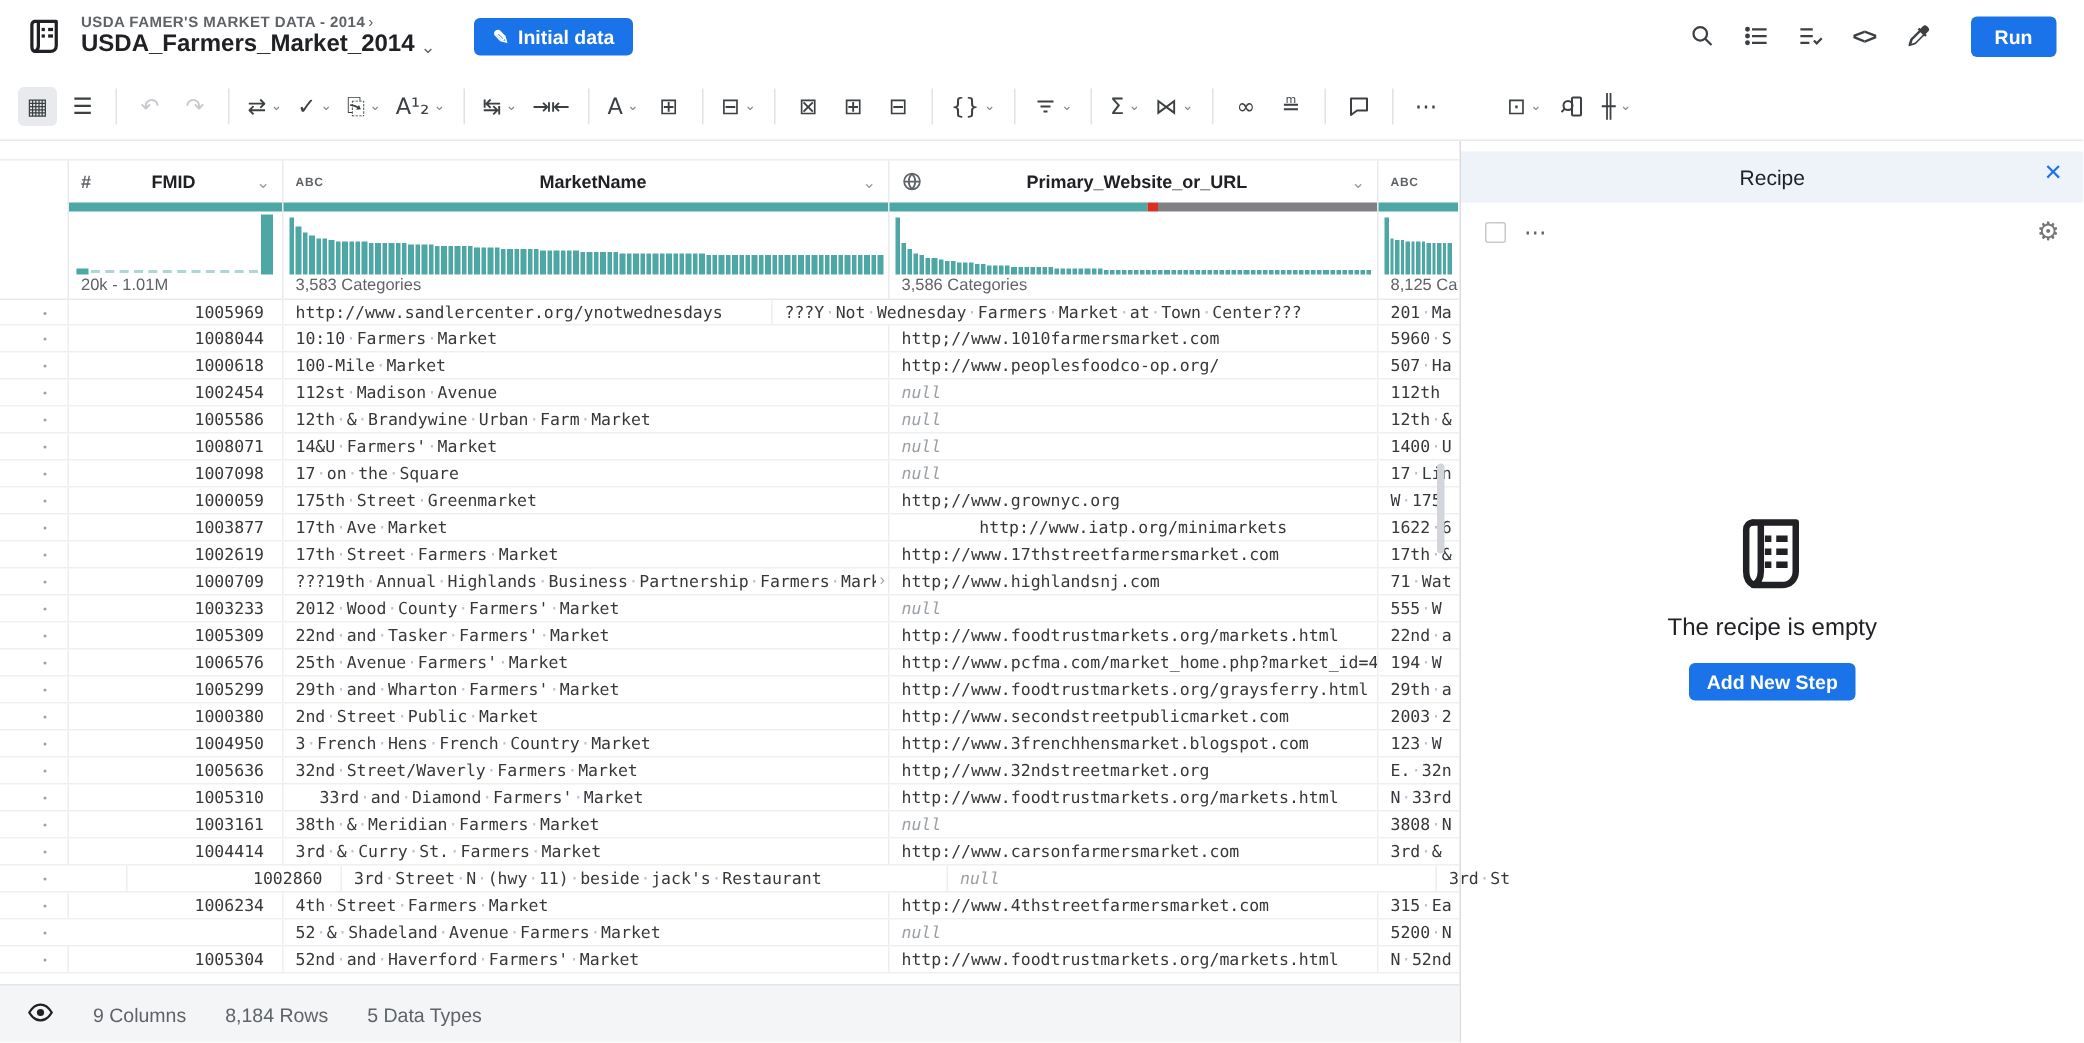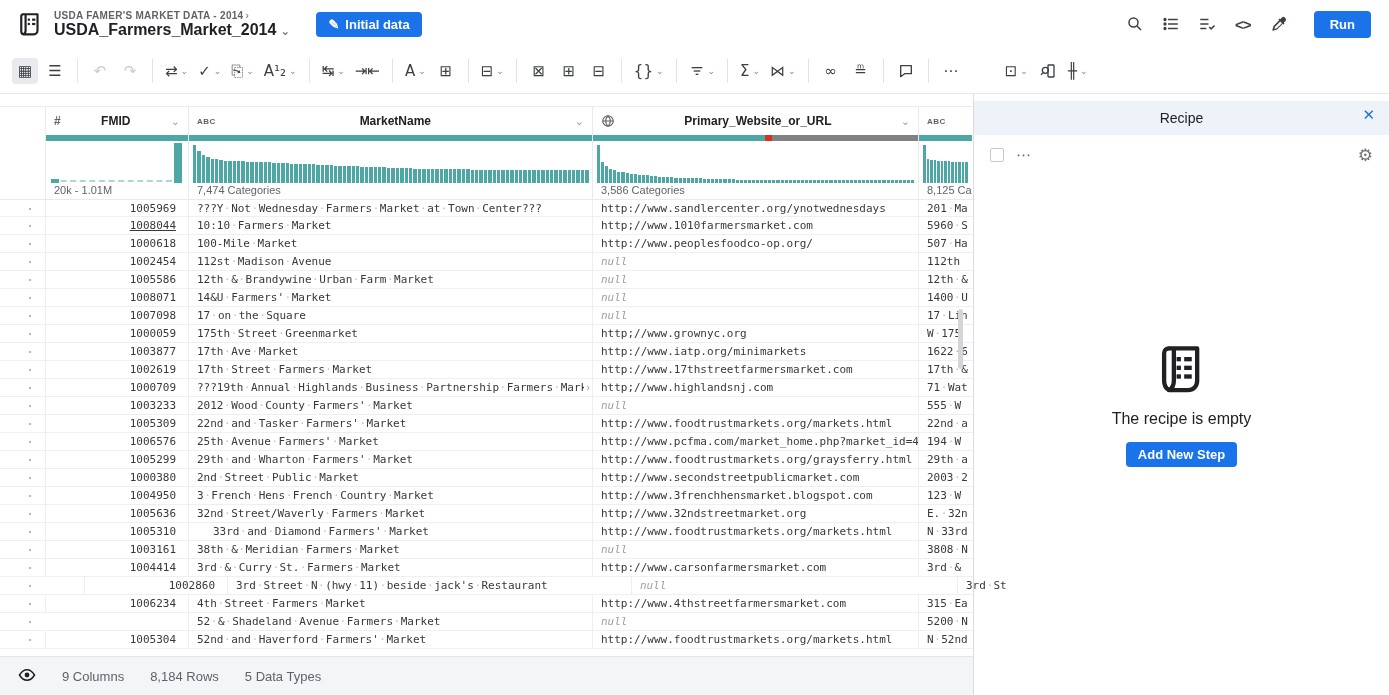--- a/index.html
+++ b/index.html
@@ -429,21 +429,21 @@
               <div class="hbar" style="height: 13.3px;"></div>
               <div class="hbar" style="height: 13.3px;"></div>
               <div class="hbar" style="height: 13.3px;"></div>
               <div class="hbar" style="height: 13.3px;"></div>
               <div class="hbar" style="height: 13.3px;"></div>
               <div class="hbar" style="height: 13.3px;"></div>
               <div class="hbar" style="height: 13.3px;"></div>
               <div class="hbar" style="height: 13.3px;"></div>
               <div class="hbar" style="height: 13.3px;"></div>
             </div>
-            <div class="hist-label">7,474 Categories</div>
+            <div class="hist-label">3,583 Categories</div>
           </div>
           <div class="col" style="width: 326px;">
             <div class="col-head">
               <span class="type-globe">
                 <svg viewBox="0 0 24 24" fill="none" stroke="currentColor" stroke-width="2">
                   <circle cx="12" cy="12" r="9"></circle>
                   <path d="M3 12h18M12 3c-5 5.5-5 12.5 0 18M12 3c5 5.5 5 12.5 0 18"></path>
                 </svg>
               </span>
               <span class="col-label">Primary_Website_or_URL</span>
@@ -562,29 +562,29 @@
             <div class="hist-label">8,125 Cat</div>
           </div>
         </div>
       <div class="rows-wrap">
         <div class="grid-rows" id="grid-rows">
             <div class="row">
               <div class="gcell">
                 <span class="gdot"></span>
               </div>
               <div class="cell num" style="width: 143px;">1005969</div>
+              <div class="cell" style="width: 326px;">http://www.sandlercenter.org/ynotwednesdays</div>
               <div class="cell" style="width: 404px;">???Y<span class="sp">·</span>Not<span class="sp">·</span>Wednesday<span class="sp">·</span>Farmers<span class="sp">·</span>Market<span class="sp">·</span>at<span class="sp">·</span>Town<span class="sp">·</span>Center???</div>
-              <div class="cell" style="width: 326px;">http://www.sandlercenter.org/ynotwednesdays</div>
               <div class="cell" style="width: 54px;">201<span class="sp">·</span>Ma</div>
             </div>
             <div class="row">
               <div class="gcell">
                 <span class="gdot"></span>
               </div>
-              <div class="cell num" style="width: 143px; text-decoration: underline;">1008044</div>
+              <div class="cell num" style="width: 143px;">1008044</div>
               <div class="cell" style="width: 404px;">10:10<span class="sp">·</span>Farmers<span class="sp">·</span>Market</div>
               <div class="cell" style="width: 326px;">http;//www.1010farmersmarket.com</div>
               <div class="cell" style="width: 54px;">5960<span class="sp">·</span>S</div>
             </div>
             <div class="row">
               <div class="gcell">
                 <span class="gdot"></span>
               </div>
               <div class="cell num" style="width: 143px;">1000618</div>
               <div class="cell" style="width: 404px;">100-Mile<span class="sp">·</span>Market</div>
@@ -635,21 +635,21 @@
               <div class="cell" style="width: 404px;">175th<span class="sp">·</span>Street<span class="sp">·</span>Greenmarket</div>
               <div class="cell" style="width: 326px;">http;//www.grownyc.org</div>
               <div class="cell" style="width: 54px;">W<span class="sp">·</span>175</div>
             </div>
             <div class="row">
               <div class="gcell">
                 <span class="gdot"></span>
               </div>
               <div class="cell num" style="width: 143px;">1003877</div>
               <div class="cell" style="width: 404px;">17th<span class="sp">·</span>Ave<span class="sp">·</span>Market</div>
-              <div class="cell" style="width: 326px;">http://www.iatp.org/minimarkets</div>
+              <div class="cell" style="width: 326px; text-align: center;">http://www.iatp.org/minimarkets</div>
               <div class="cell" style="width: 54px;">1622<span class="sp">·</span>6</div>
             </div>
             <div class="row">
               <div class="gcell">
                 <span class="gdot"></span>
               </div>
               <div class="cell num" style="width: 143px;">1002619</div>
               <div class="cell" style="width: 404px;">17th<span class="sp">·</span>Street<span class="sp">·</span>Farmers<span class="sp">·</span>Market</div>
               <div class="cell" style="width: 326px;">http://www.17thstreetfarmersmarket.com</div>
               <div class="cell" style="width: 54px;">17th<span class="sp">·</span>&amp;</div>

